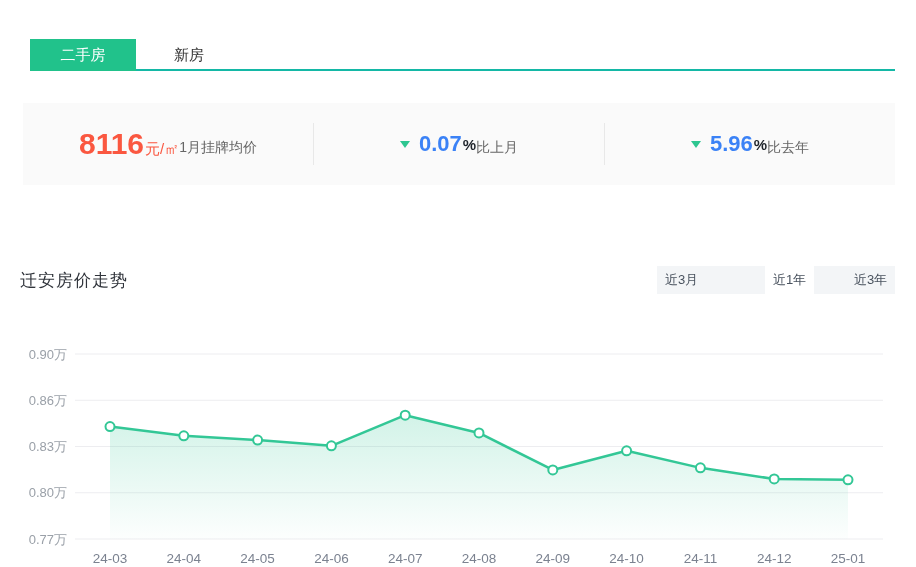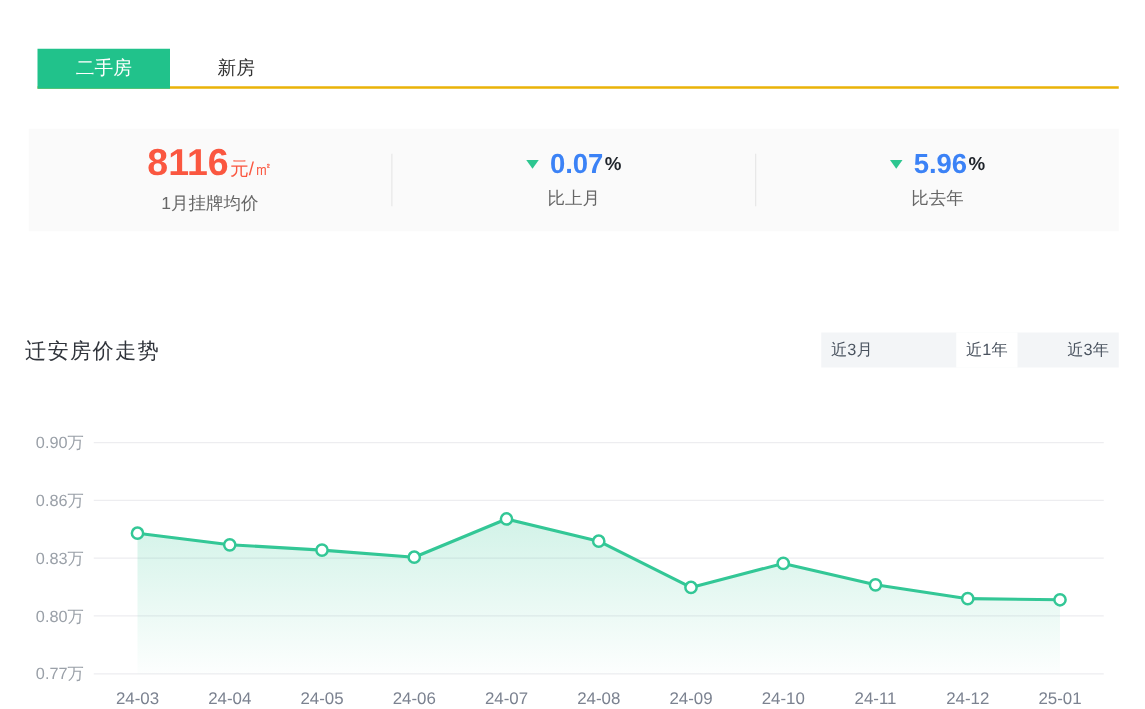--- a/index.html
+++ b/index.html
@@ -1,27 +1,27 @@
 <!DOCTYPE html>
 <html><head>
 <meta charset="utf-8">
 <style>
   * { margin:0; padding:0; box-sizing:border-box; }
   html,body { background:#fff; }
   body { width:916px; height:567px; font-family:"Liberation Sans","DejaVu Sans",sans-serif; overflow:hidden; }
   .page { position:relative; width:916px; height:567px; background:#fff; }
 
   
-  .tabbar { display:flex; margin:39px 21px 0 30px; height:32px; border-bottom:2px solid #eab308; }
+  .tabbar { display:flex; margin:39px 21px 0 30px; height:32px; border-bottom:2px solid #14b8a6; }
   .tab { width:106px; height:32px; line-height:32px; text-align:center; font-size:15px; color:#333; cursor:pointer; }
   .tab.active { background:#21c28b; color:#fff; }
 
   
   .stats { display:flex; align-items:center; margin:32px 21px 0 23px; height:82px; background:#fafafa; }
-  .stat { flex:1; display:flex; flex-direction:column; align-items:center; justify-content:center; }
+  .stat { flex:1; display:flex; flex-direction:row; align-items:center; justify-content:center; }
   .stat-divider { width:1px; height:42px; background:#e8e8e8; }
   .price-line { display:flex; align-items:baseline; }
   .price-num { font-size:30px; font-weight:bold; color:#fa5740; line-height:1; }
   .price-unit { font-size:15px; color:#fa5740; margin-left:1px; }
   .pct-line { display:flex; align-items:center; }
   .tri-down { width:0; height:0; border-left:5px solid transparent; border-right:5px solid transparent; border-top:7px solid #2dc690; margin-right:9px; }
   .pct-num { font-size:22px; font-weight:bold; color:#3b82f6; line-height:1; }
   .pct-unit { font-size:15px; font-weight:bold; color:#1f242b; margin-left:1px; }
   .stat-label { margin-top:8px; font-size:14px; color:#666; }
 

